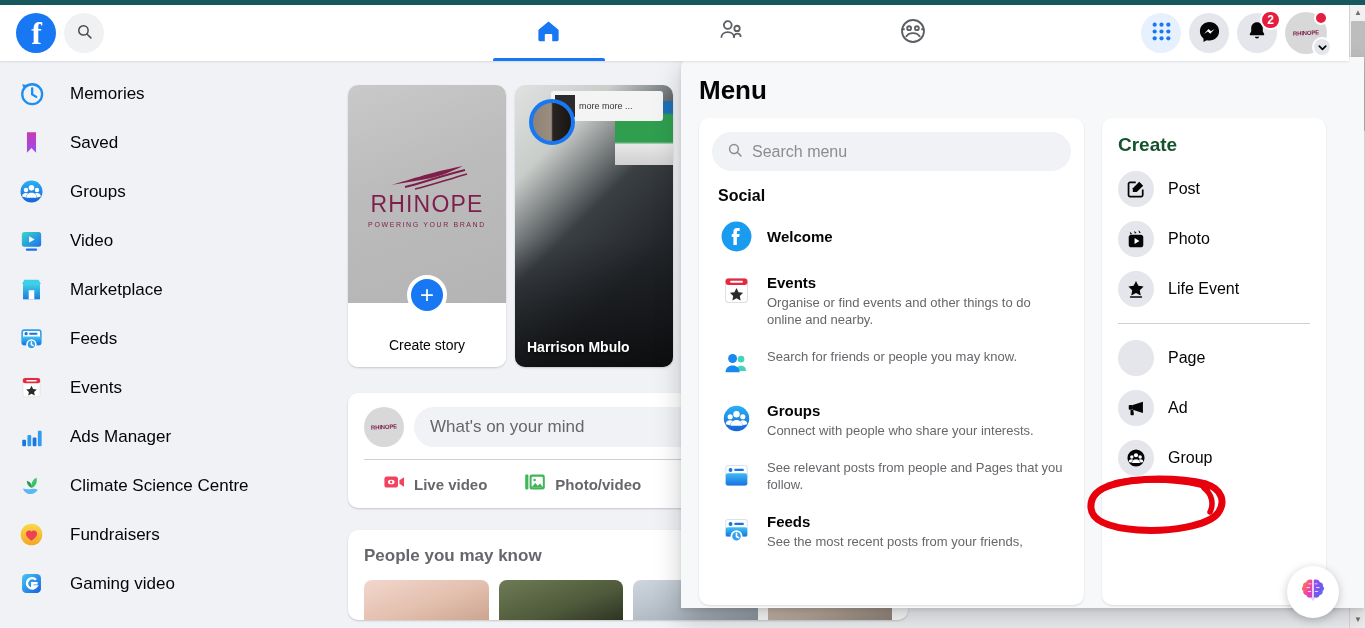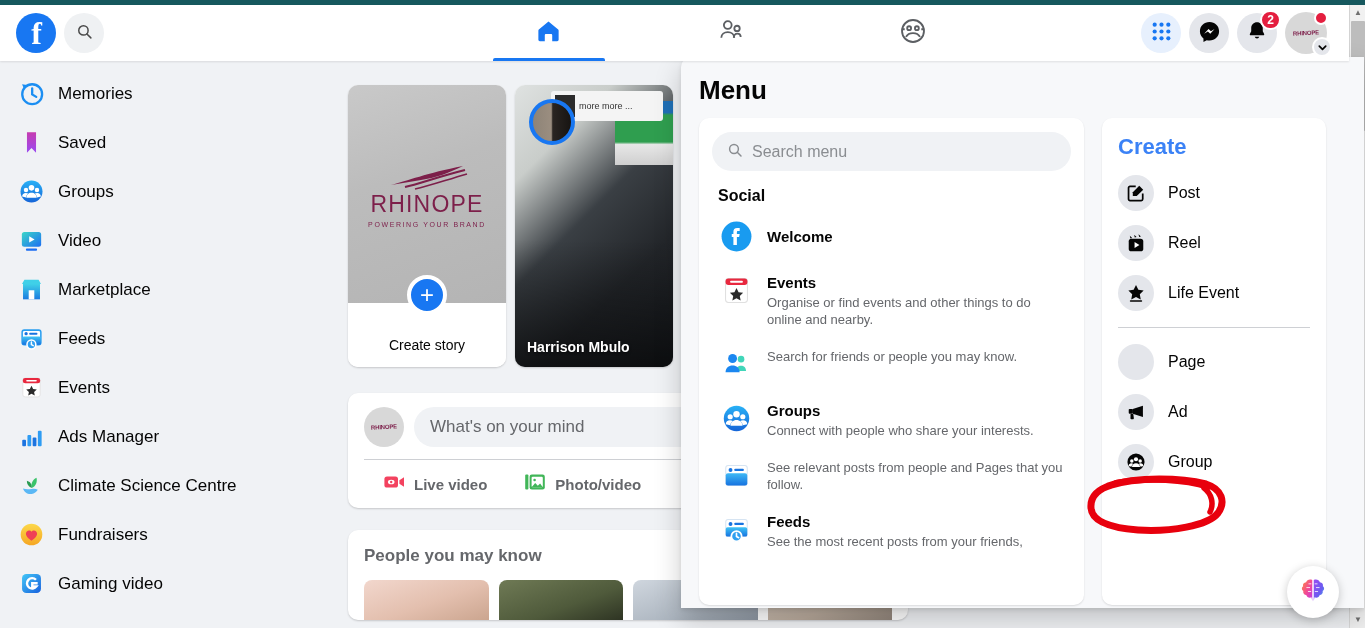--- a/index.html
+++ b/index.html
@@ -98,21 +98,21 @@
     border-radius: 50%; background: #e4e6eb; border: 2px solid #fff;
     display: flex; align-items: center; justify-content: center;
   }
 
   
   .sidebar {
     position: absolute; top: 61px; left: 0; width: 345px; height: 567px;
     background: #f0f2f5; padding: 8px 8px 0 8px; overflow: hidden;
   }
   .side-item {
-    display: flex; align-items: center; gap: 12px;
+    display: flex; align-items: center; gap: 24px;
     height: 49px; padding: 0 8px; border-radius: 8px;
   }
   .side-ico { width: 30px; height: 30px; flex: none; display:flex; align-items:center; justify-content:center;}
   .side-label { font-size: 17px; color: #050505; font-weight: 400; white-space: nowrap; }
 
   
   .feed {
     position: absolute; top: 61px; left: 345px; width: 680px; height: 567px;
     overflow: hidden;
   }
@@ -242,21 +242,21 @@
   .menu-item-ico { width: 36px; height: 36px; flex: none; display:flex; align-items:center; justify-content:center;}
   .menu-item-txt { padding-top: 1px; }
   .menu-item-label { font-size: 15px; font-weight: 600; color: #050505; line-height: 20px; }
   .menu-item-desc { font-size: 13px; color: #65676b; line-height: 17px; margin-top: 1px; max-width: 302px;}
 
   .menu-right {
     width: 224px; background: #fff; border-radius: 10px;
     box-shadow: 0 1px 2px rgba(0,0,0,.12);
     padding: 14px 12px 0 12px; height: 487px; overflow: hidden;
   }
-  .create-title { font-size: 22px; font-weight: 700; color: #3b82f6; padding: 2px 4px 8px 4px; }
+  .create-title { font-size: 19px; font-weight: 700; color: #14532d; padding: 2px 4px 8px 4px; }
   .create-item { display: flex; align-items: center; gap: 14px; padding: 7px 4px; border-radius: 8px; }
   .create-ico {
     width: 36px; height: 36px; border-radius: 50%; background: #e4e6eb;
     display: flex; align-items: center; justify-content: center; flex: none;
   }
   .create-label { font-size: 16px; color: #050505; }
   .create-divider { height: 1px; background: #ced0d4; margin: 9px 4px; }
 
   
   .annotation {
@@ -772,21 +772,21 @@
 
 
         <div class="create-item">
           <span class="create-ico">
             <svg width="20" height="20" viewBox="0 0 22 22" fill="#050505">
               <path d="M4.2 3.0l2.6 2.4-2.0.6zM9.0 2.0l2.6 2.4-2.0.6zM13.8 1.4l2.6 2.4-2.0.6z"></path>
               <rect x="3.0" y="6.2" width="16" height="14" rx="3"></rect>
               <path d="M9.4 10.0v6.4l5.4-3.2z" fill="#fff"></path>
             </svg>
           </span>
-          <span class="create-label">Reel</span>
+          <span class="create-label">Photo</span>
         </div>
 
         <div class="create-item">
           <span class="create-ico">
             <svg width="20" height="20" viewBox="0 0 22 22" fill="#050505">
               <path d="M11 2.2l2.6 5.3 5.8.8-4.2 4.1 1.0 5.8-5.2-2.8-5.2 2.8 1.0-5.8-4.2-4.1 5.8-.8z"></path>
               <rect x="4.2" y="19.0" width="13.6" height="1.6" rx=".8"></rect>
             </svg>
           </span>
           <span class="create-label">Life Event</span>

